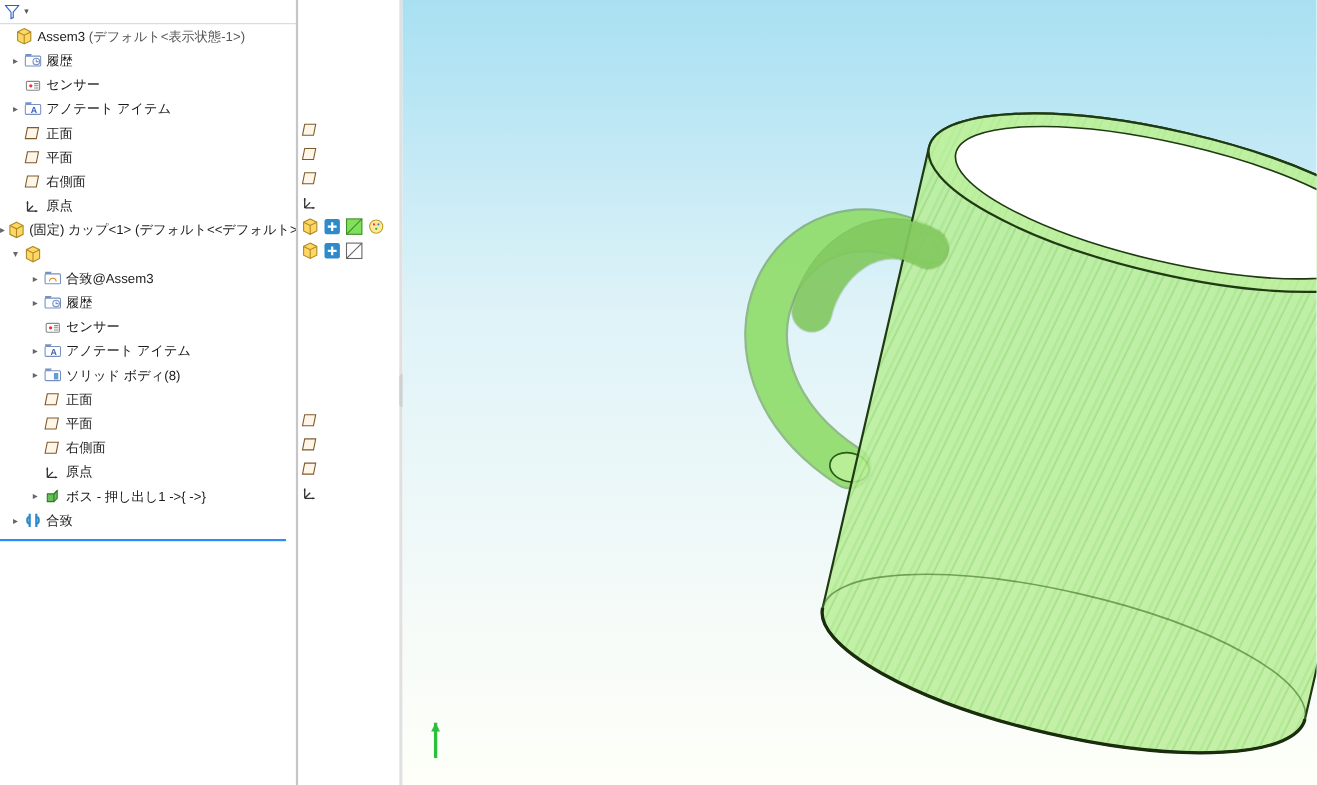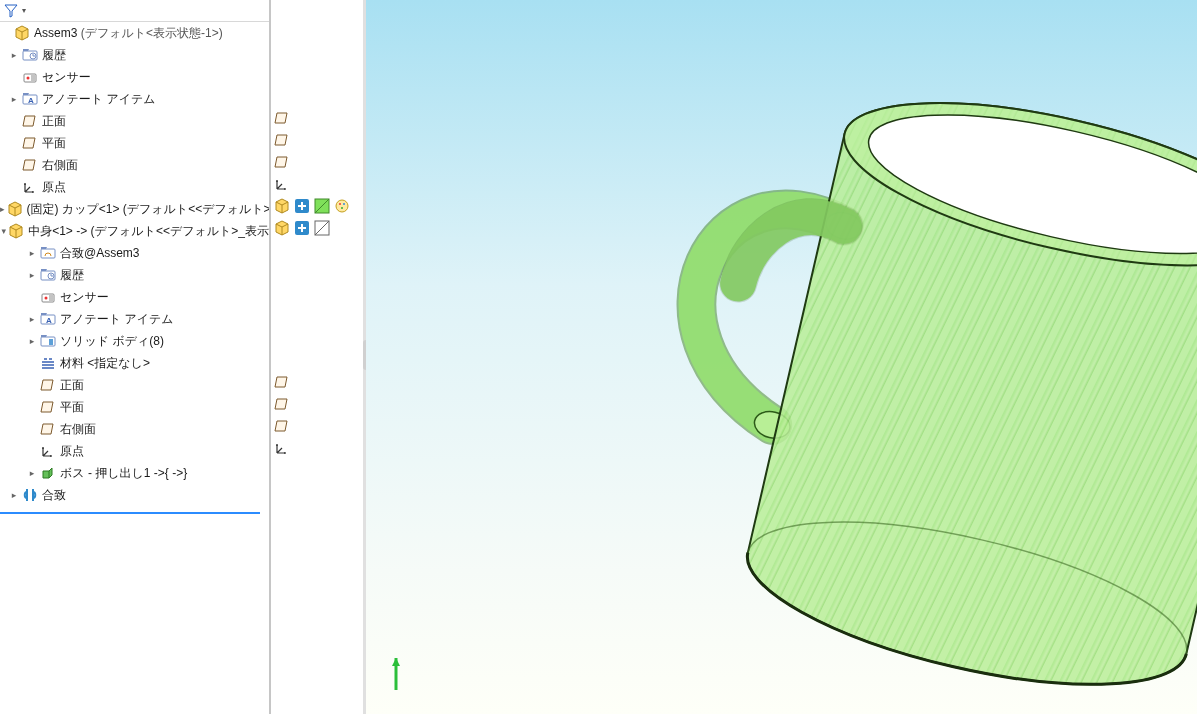--- a/index.html
+++ b/index.html
@@ -197,21 +197,20 @@
 
       <div class="row">
         <span class="ind" style="width:8px"></span>
           <span class="arrow">▾</span>
         <span class="icon">
             <svg width="16" height="16" viewBox="0 0 16 16">
               <path d="M8 1 L14 4 V12 L8 15 L2 12 V4 Z" fill="#ffd766" stroke="#b08a20"></path>
               <path d="M2 4 L8 7 L14 4 M8 7 V15" fill="none" stroke="#b08a20"></path>
             </svg>
           </span>
-        <span class="lbl">中身&lt;1&gt; -&gt; (デフォルト&lt;&lt;デフォルト&gt;_表示</span>
       </div>
 
       <div class="row">
         <span class="ind" style="width:26px"></span>
           <span class="arrow">▸</span>
         <span class="icon">
             <svg width="16" height="16" viewBox="0 0 16 16">
               <rect x="1" y="4" width="14" height="9" rx="1" fill="#fff" stroke="#7790c4"></rect>
               <path d="M1 4 L6 4 L7 2 L1 2 Z" fill="#7790c4"></path>
               <path d="M5 11 A3 3 0 1 1 11 11" stroke="#d08a20" fill="none"></path>
@@ -260,31 +259,20 @@
         <span class="ind" style="width:26px"></span>
           <span class="arrow">▸</span>
         <span class="icon">
             <svg width="16" height="16" viewBox="0 0 16 16">
               <rect x="1" y="4" width="14" height="9" rx="1" fill="#fff" stroke="#7790c4"></rect>
               <path d="M1 4 L6 4 L7 2 L1 2 Z" fill="#7790c4"></path>
               <path d="M9 6 L13 6 L13 12 L9 12 Z" fill="#5da0d8"></path>
             </svg>
           </span>
         <span class="lbl">ソリッド ボディ(8)</span>
-      </div>
-      <div class="row">
-        <span class="ind" style="width:26px"></span>
-          <span class="arrow empty">▸</span>
-        <span class="icon">
-            <svg width="16" height="16" viewBox="0 0 16 16">
-              <path d="M2 7 H14 M2 10 H14 M2 13 H14" stroke="#3a62b4" stroke-width="1.5"></path>
-              <path d="M4 4 H7 M9 4 H12" stroke="#3a62b4" stroke-width="1.5"></path>
-            </svg>
-          </span>
-        <span class="lbl">材料 &lt;指定なし&gt;</span>
       </div>
       <div class="row">
         <span class="ind" style="width:26px"></span>
           <span class="arrow empty">▸</span>
         <span class="icon">
             <svg class="plane-svg" width="16" height="16" viewBox="0 0 16 16">
               <path d="M3 3 L13 3 L11 13 L1 13 Z"></path>
             </svg>
           </span>
         <span class="lbl">正面</span>

